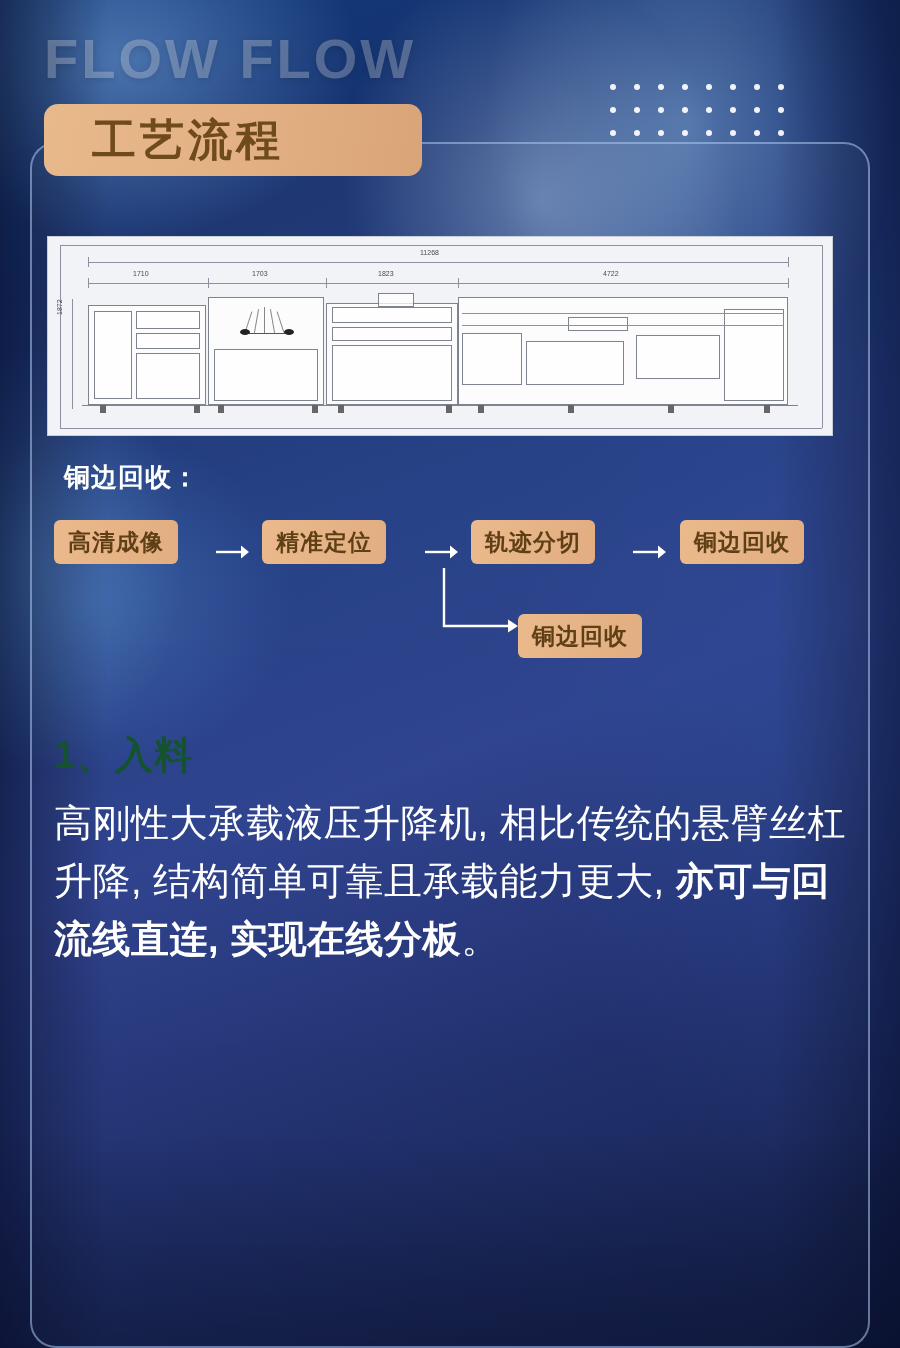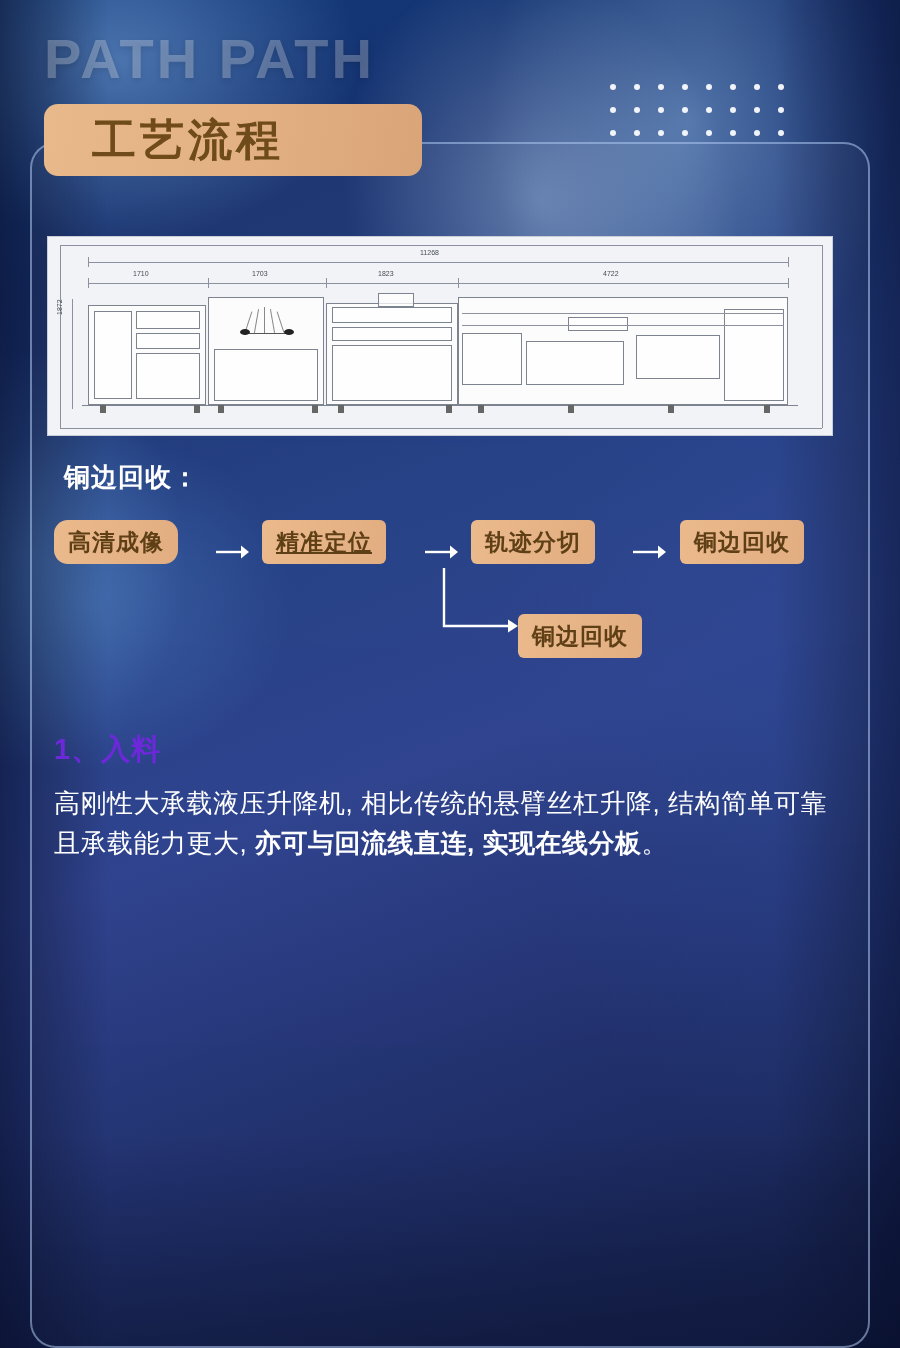--- a/index.html
+++ b/index.html
@@ -159,42 +159,42 @@
     width: 90px; height: 74px;
   }
 
   
   .section {
     position: absolute;
     left: 54px;
     width: 796px;
   }
   .sec-title {
-    font-size: 29px;
-    font-weight: bold;
-    color: #6d28d9;
+    font-size: 38px;
+    font-weight: bold;
+    color: #14532d;
     letter-spacing: 1px;
     margin-bottom: 14px;
   }
   .sec-body {
-    font-size: 26px;
+    font-size: 38px;
     line-height: 1.52;
     color: #ffffff;
     letter-spacing: 0.5px;
   }
   .sec-body b { font-weight: bold; }
 </style>
 </head>
 <body>
 
 <div class="bg-sheen"></div>
 <div class="bg-sheen2"></div>
 <div class="bg-vignette"></div>
 
-<div class="flowpath-title">PATH PATH</div>
+<div class="flowpath-title">FLOW FLOW</div>
 
 <div class="dot-grid">
   <i></i>
     <i></i>
     <i></i>
     <i></i>
   <i></i>
     <i></i>
     <i></i>
     <i></i>
@@ -289,28 +289,28 @@
   <div class="dw-fine" style="left:290px; top:168px; width:6px; height:8px; background:#666;"></div>
   <div class="dw-fine" style="left:398px; top:168px; width:6px; height:8px; background:#666;"></div>
   <div class="dw-fine" style="left:430px; top:168px; width:6px; height:8px; background:#666;"></div>
   <div class="dw-fine" style="left:520px; top:168px; width:6px; height:8px; background:#666;"></div>
   <div class="dw-fine" style="left:620px; top:168px; width:6px; height:8px; background:#666;"></div>
   <div class="dw-fine" style="left:716px; top:168px; width:6px; height:8px; background:#666;"></div>
 </div>
 
 <div class="flow-heading">铜边回收：</div>
 
-<div class="chip" style="left:54px; top:520px;border-radius:14px;">高清成像</div>
+<div class="chip" style="left:54px; top:520px;">高清成像</div>
 <div class="arrow" style="left:215px;">
   <svg width="34" height="22" viewBox="0 0 34 22">
       <line x1="1" y1="11" x2="26" y2="11" stroke="#ffffff" stroke-width="2.4"></line>
       <polygon points="26,4.5 34,11 26,17.5" fill="#ffffff"></polygon>
     </svg>
 </div>
-<div class="chip" style="left:262px; top:520px;text-decoration:underline;">精准定位</div>
+<div class="chip" style="left:262px; top:520px;">精准定位</div>
 <div class="arrow" style="left:424px;">
   <svg width="34" height="22" viewBox="0 0 34 22">
       <line x1="1" y1="11" x2="26" y2="11" stroke="#ffffff" stroke-width="2.4"></line>
       <polygon points="26,4.5 34,11 26,17.5" fill="#ffffff"></polygon>
     </svg>
 </div>
 <div class="chip" style="left:471px; top:520px;text-align:right;">轨迹分切</div>
 <div class="arrow" style="left:632px;">
   <svg width="34" height="22" viewBox="0 0 34 22">
       <line x1="1" y1="11" x2="26" y2="11" stroke="#ffffff" stroke-width="2.4"></line>

